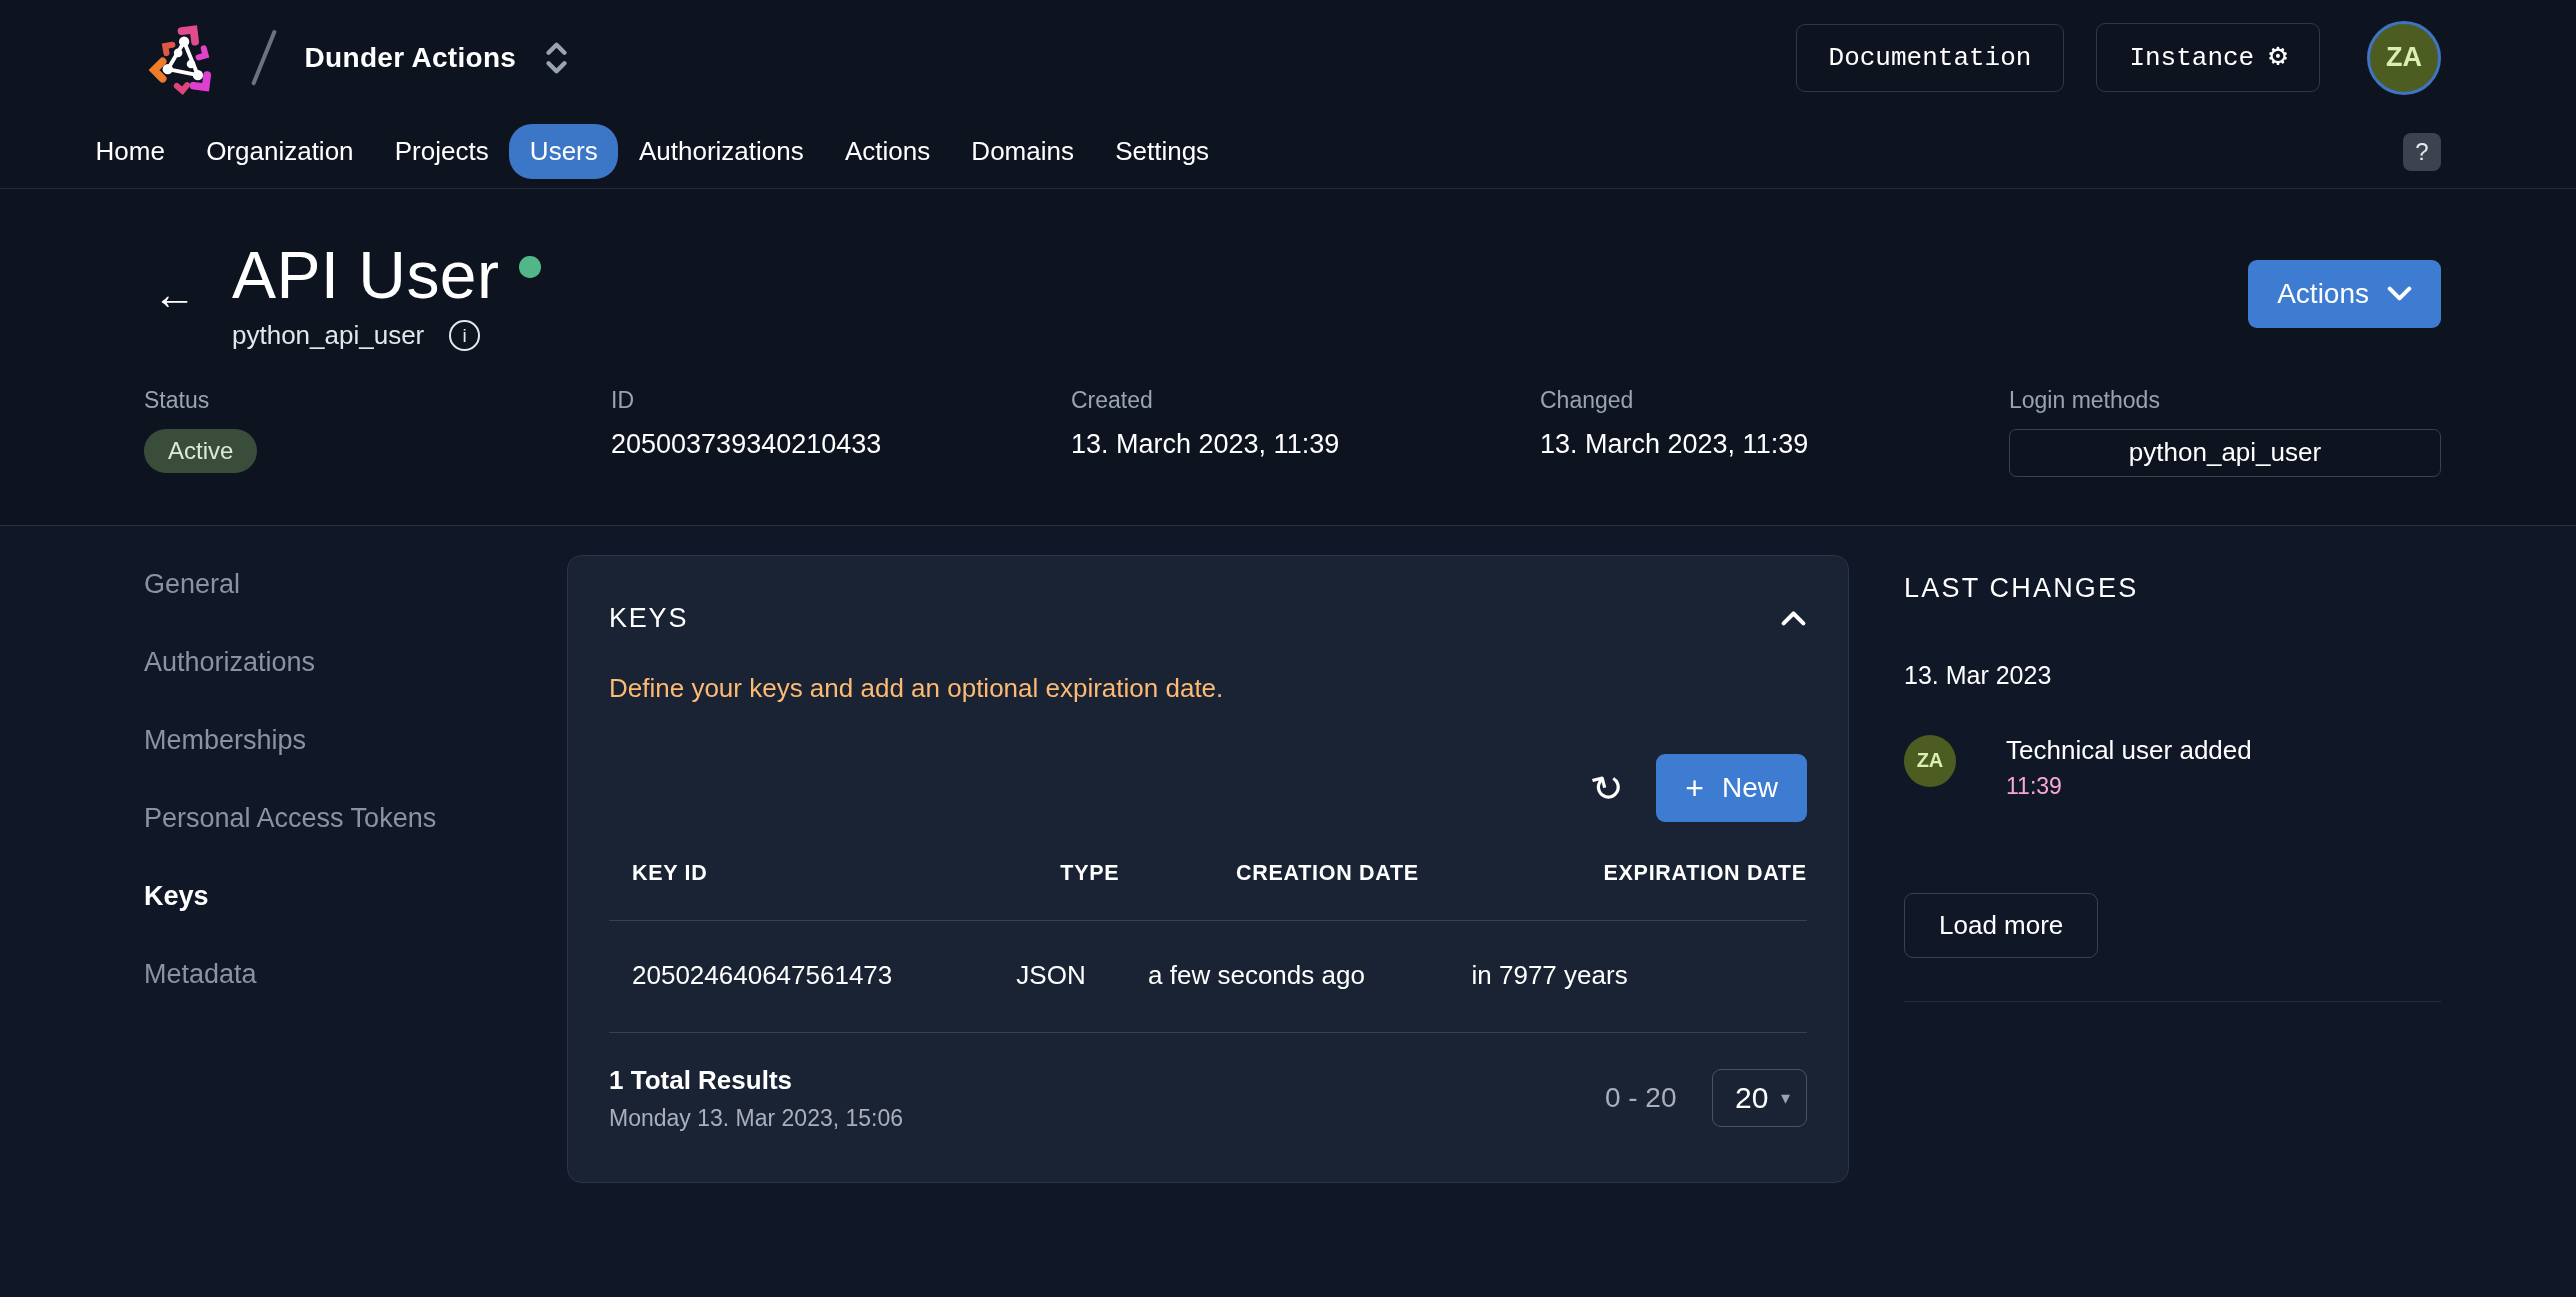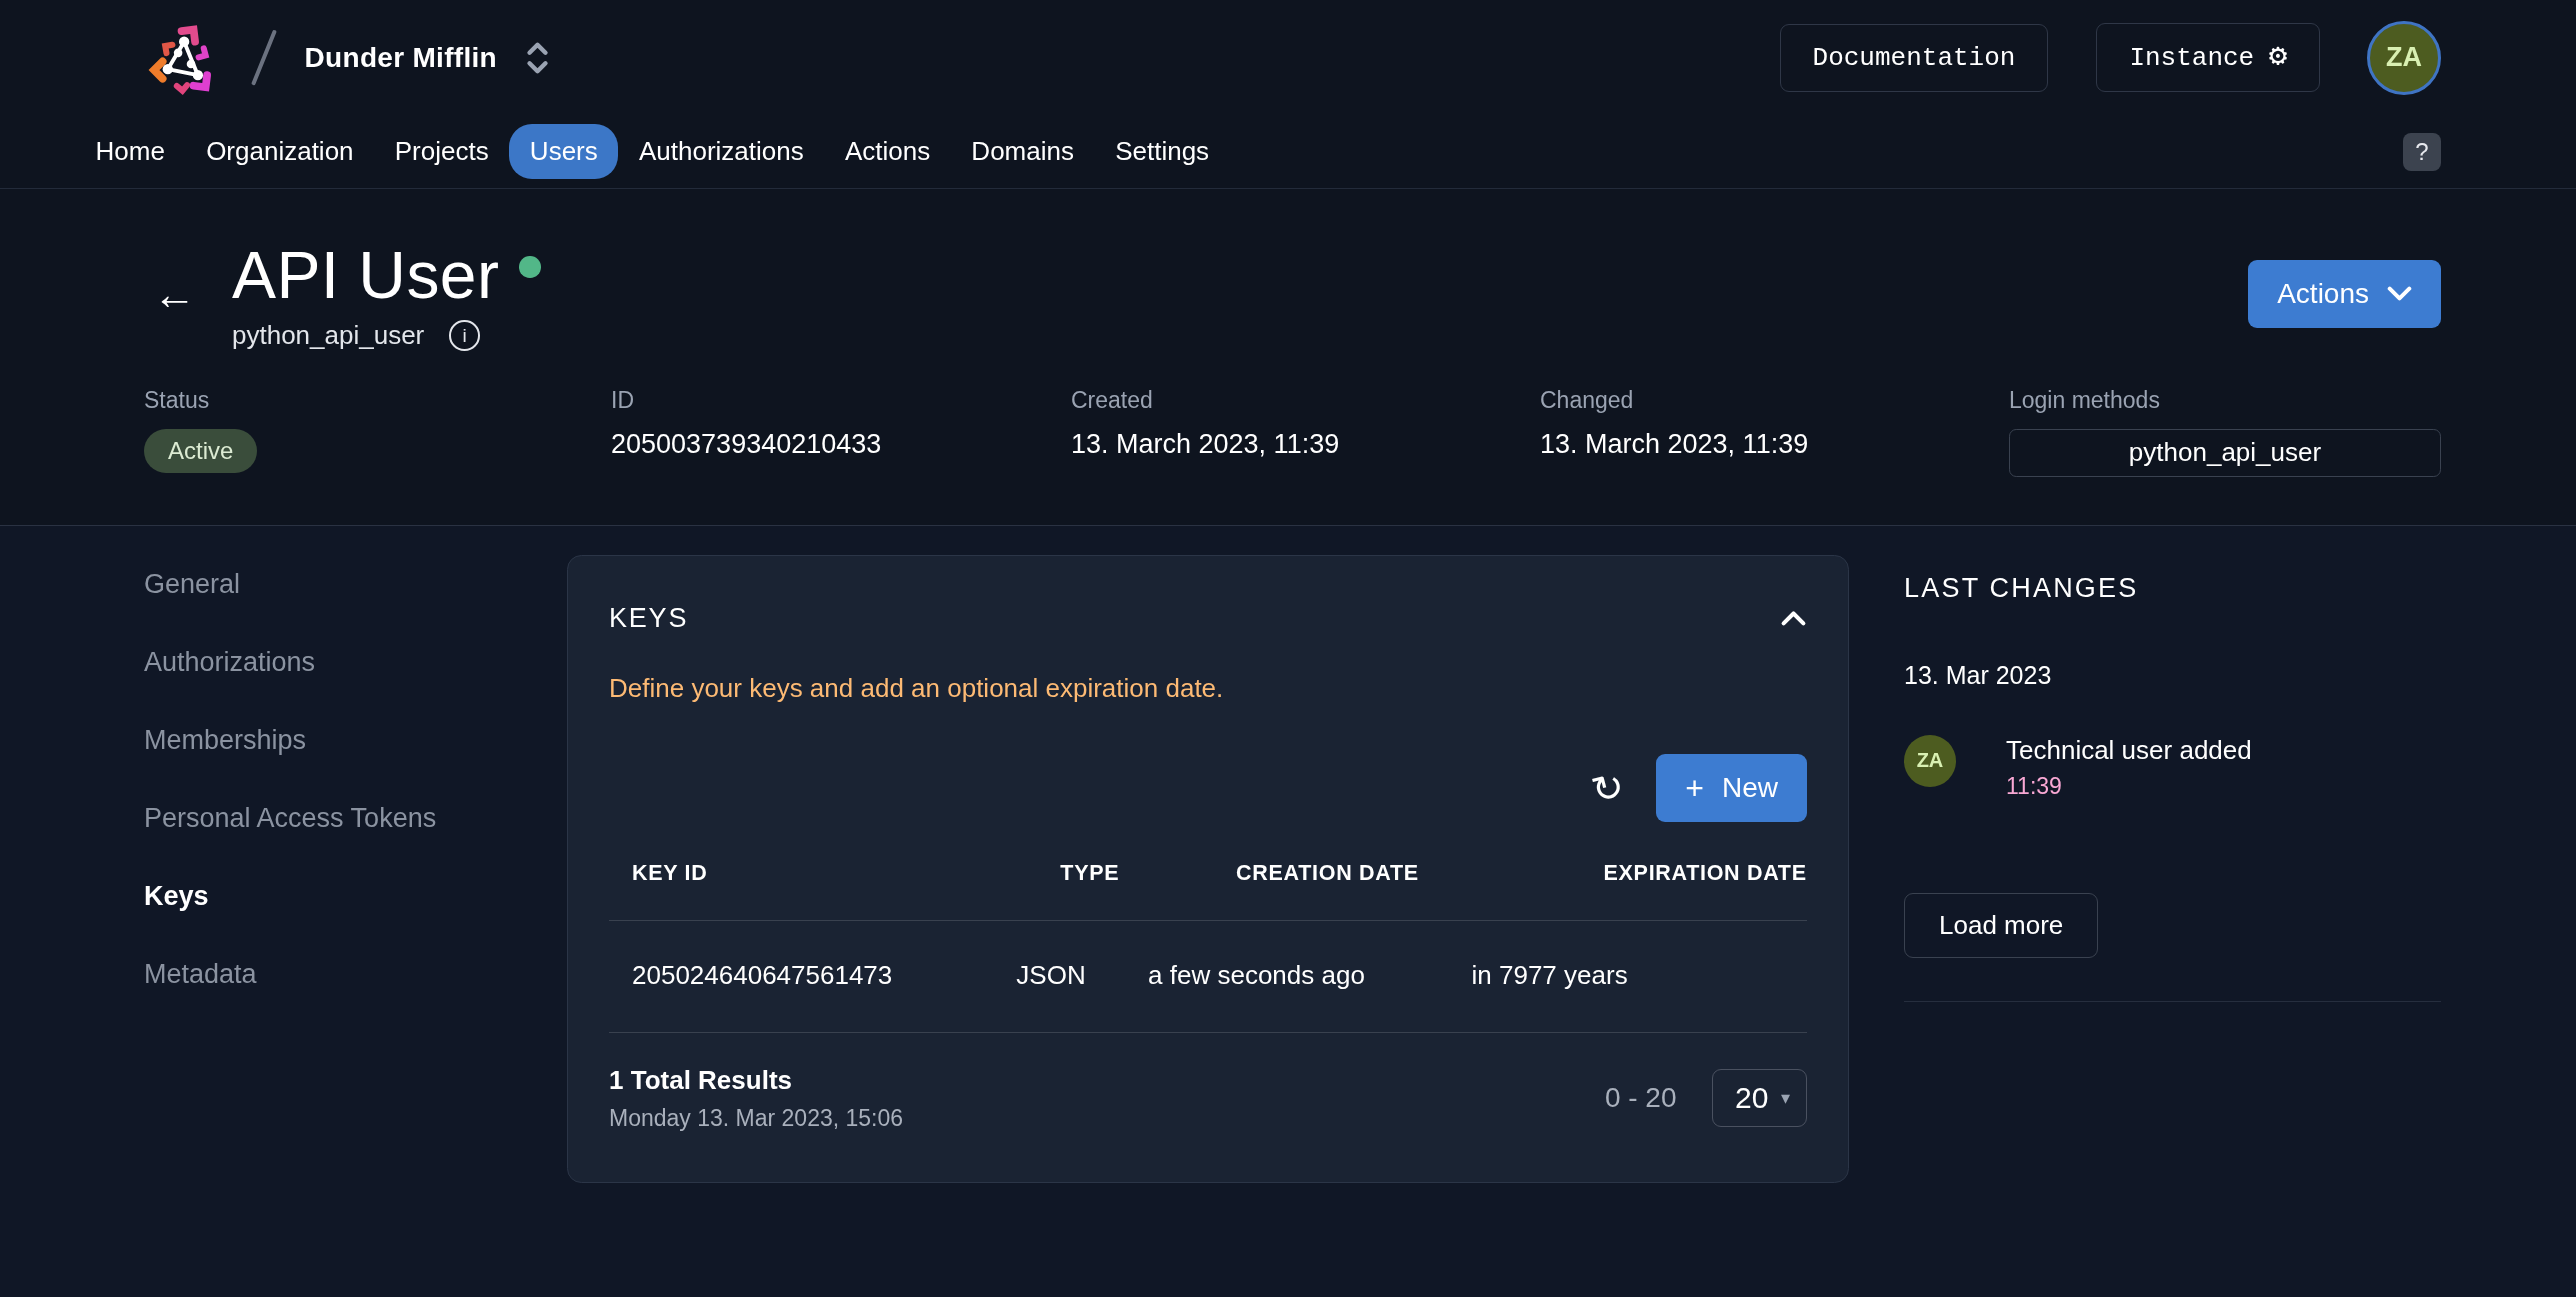--- a/index.html
+++ b/index.html
@@ -28,21 +28,21 @@
   .updown-icon { margin-left:29px; }
   .topbar-spacer { flex:1; }
   .outline-btn {
     display:flex; align-items:center; gap:14.4px;
     border:0.9px solid #2f3747; border-radius:9px;
     background:transparent; color:#fff;
     font-size:26px; font-family:Liberation Mono, monospace;
     padding:18px 32px; cursor:pointer;
   }
   .gear-glyph { font-size:30.5px; line-height:1; }
-  .instance-btn { margin-left:48px;align-items:center; }
+  .instance-btn { margin-left:32px;align-items:center; }
   .avatar {
     margin-left:47px;
     width:74px; height:74px; border-radius:50%;
     background:#4d5c20; border:3.6px solid #3f74c4;
     display:flex; align-items:center; justify-content:center;
     font-size:27px; font-weight:700; color:#d9f0b2;
     cursor:pointer; flex:0 0 auto;
   }
   .navbar {
     height:74px;
@@ -211,21 +211,21 @@
       <g fill="#ffffff">
         <circle cx="49" cy="31" r="6"></circle>
           <circle cx="30" cy="63" r="6"></circle>
           <circle cx="65" cy="70" r="6"></circle>
         <circle cx="42" cy="44" r="5"></circle>
           <circle cx="57" cy="57" r="5"></circle>
       </g>
     </svg>
     <div class="org-slash"></div>
     <div class="org-switcher">
-      <span class="org-name">Dunder Mifflin</span>
+      <span class="org-name">Dunder Actions</span>
       <svg class="updown-icon" width="23" height="36" viewBox="0 0 26 40">
         <path d="M4 14 L13 5 L22 14" fill="none" stroke="#9aa3b2" stroke-width="5" stroke-linecap="round" stroke-linejoin="round"></path>
         <path d="M4 26 L13 35 L22 26" fill="none" stroke="#9aa3b2" stroke-width="5" stroke-linecap="round" stroke-linejoin="round"></path>
       </svg>
     </div>
     <div class="topbar-spacer"></div>
     <button class="outline-btn">
       <span>Documentation</span>
     </button>
     <button class="outline-btn instance-btn">

